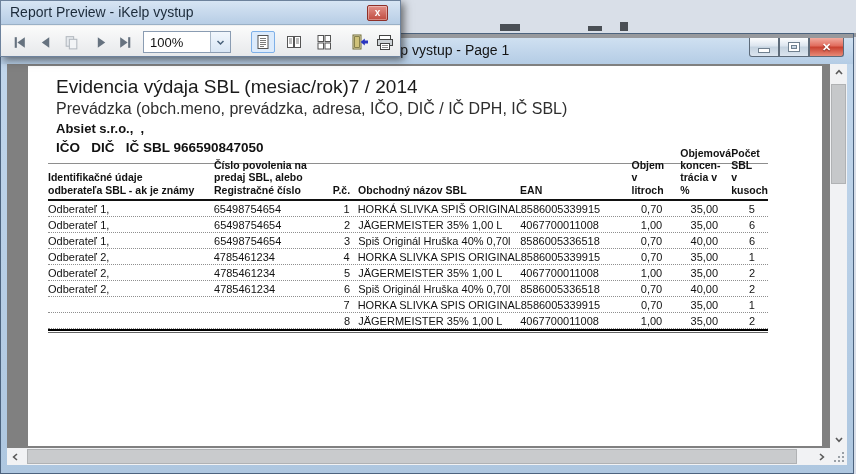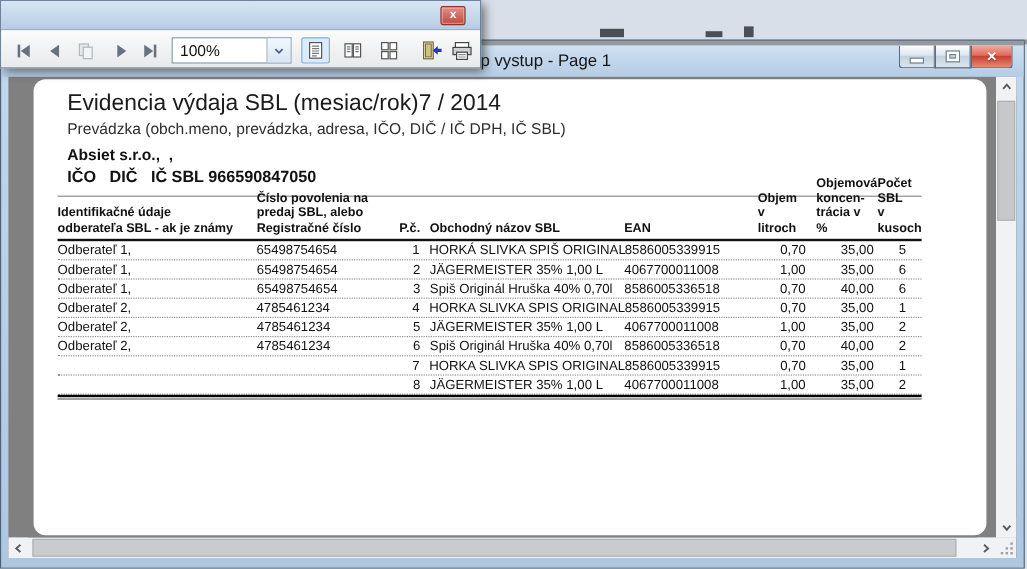--- a/index.html
+++ b/index.html
@@ -41,61 +41,61 @@
   .vscroll .down  { bottom:0; left:0; right:0; height:16px; }
   .hscroll .left  { left:0; top:0; bottom:0; width:16px; }
   .hscroll .right { right:0; top:0; bottom:0; width:16px; }
   .v-thumb { position:absolute; left:1px; right:1px; top:20px; height:100px;
     background:#c6c8ca; border:1px solid #b0b2b4; }
   .h-thumb { position:absolute; top:1px; bottom:1px; left:20px; width:770px;
     background:#c9cbcd; border:1px solid #b0b2b4; }
   .grip { position:absolute; right:0; bottom:0; width:17px; height:17px; background:#f1f2f4; }
 
   
-  .page { position:absolute; left:21px; top:2px; width:794px; height:380px; background:#fff; color:#111;border-radius:10px; }
+  .page { position:absolute; left:21px; top:2px; width:794px; height:380px; background:#fff; color:#111; }
   .r-title    { position:absolute; left:28px; top:10px;  font-size:19px; color:#1a1a1a; white-space:nowrap; }
-  .r-subtitle { position:absolute; left:28px; top:34px;  font-size:13px; color:#2e2e2e; white-space:nowrap; }
+  .r-subtitle { position:absolute; left:28px; top:34px;  font-size:16px; color:#2e2e2e; white-space:nowrap; }
   .r-company  { position:absolute; left:28px; top:55px;  font-size:13px; font-weight:bold; white-space:pre; }
   .r-ids      { position:absolute; left:28px; top:74px;  font-size:13.5px; font-weight:bold; white-space:pre; }
 
   .r-table { position:absolute; left:20px; top:97px; width:720px; }
   .thead { display:flex; align-items:flex-end; height:38px; padding-bottom:3px;
     border-top:1px solid #8e8e8e; border-bottom:2px solid #111; }
   .th { font-size:10.5px; font-weight:bold; line-height:1.18; white-space:pre-line; }
   .tr { display:flex; align-items:center; height:16px; border-bottom:1px dotted #8f8f8f;
     font-size:11px; white-space:nowrap; }
   .c1 { width:167px; }
   .c2 { width:113px; }
   .c3 { width:24px;  text-align:right; }
   .c4 { width:162px; margin-left:8px; }
   .c5 { width:100px; margin-left:1px; }
   .c6 { width:40px;  margin-left:12px; }
   .c7 { width:48px;  margin-left:9px; }
   .c8 { width:37px;  margin-left:3px; }
-  .tr .c6, .tr .c7 { text-align:right; }
+  .tr .c6, .tr .c7 { text-align:center; }
   .tr .c8 { text-align:right; padding-right:13px; }
   .t-bottom { height:4px; border-top:2px solid #000; border-bottom:1px solid #666; }
 
   
   .preview-window { position:absolute; left:0; top:0; width:401px; height:57px; z-index:3;
     border:1px solid #6d829c; background:#f0f0f0; box-shadow:3px 3px 8px rgba(40,40,40,.65); }
   .pv-titlebar { position:relative; height:24px; background:linear-gradient(#d7e5f4,#b7cde5);
     border-bottom:1px solid #9ab0c6; }
   .pv-title { position:absolute; left:9px; top:3px; font-size:14px; color:#1c2b3a; white-space:nowrap; }
   .pv-close { position:absolute; right:12px; top:4px; width:21px; height:16px;
     background:linear-gradient(#e29088,#c04b40); border:1px solid #8e2f28; border-radius:2px;
     color:#fff; font-size:10px; font-weight:bold; line-height:14px; text-align:center;
     box-shadow:inset 0 0 0 1px rgba(255,255,255,.35); }
   .pv-toolbar { position:absolute; left:0; right:0; top:25px; bottom:0;
     background:linear-gradient(#fbfbfb,#e7e9eb); }
   .tb-btn { position:absolute; top:5px; width:24px; height:22px; display:flex;
     align-items:center; justify-content:center; border-radius:2px; }
   .view-btn { border:1px solid transparent; }
   .view-btn.selected { background:#dcebfc; border:1px solid #7eb0e8; }
-  .combo { position:absolute; left:142px; top:5px; width:100px; height:22px;
+  .combo { position:absolute; left:142px; top:5px; width:88px; height:22px;
     border:1px solid #8a9cb2; background:#fff; display:flex; }
   .combo-text { flex:1; font-size:13px; color:#111; padding:3px 0 0 6px; }
   .combo-arrow { width:20px; border-left:1px solid #aab8c8;
     background:linear-gradient(#f2f7fd,#d9e6f4); display:flex; align-items:center; justify-content:center; }
 </style>
 </head>
 <body>
 
 <div class="screen">
 
@@ -269,20 +269,21 @@
               <rect x="12" y="4" width="2" height="2"></rect>
               <rect x="8" y="8" width="2" height="2"></rect>
             </g>
         </svg>
       </div>
     </div>
   </div>
 
   <div class="preview-window">
     <div class="pv-titlebar">
+      <span class="pv-title">Report Preview - iKelp vystup</span>
       <div class="pv-close">x</div>
     </div>
     <div class="pv-toolbar">
 
       <div class="tb-btn" style="left:6px;">
         <svg width="17" height="17" viewBox="0 0 16 16">
             <g fill="#66727f">
               <rect x="3.5" y="3" width="2" height="10"></rect>
               <path d="M13 3v10L6 8z"></path>
             </g>

